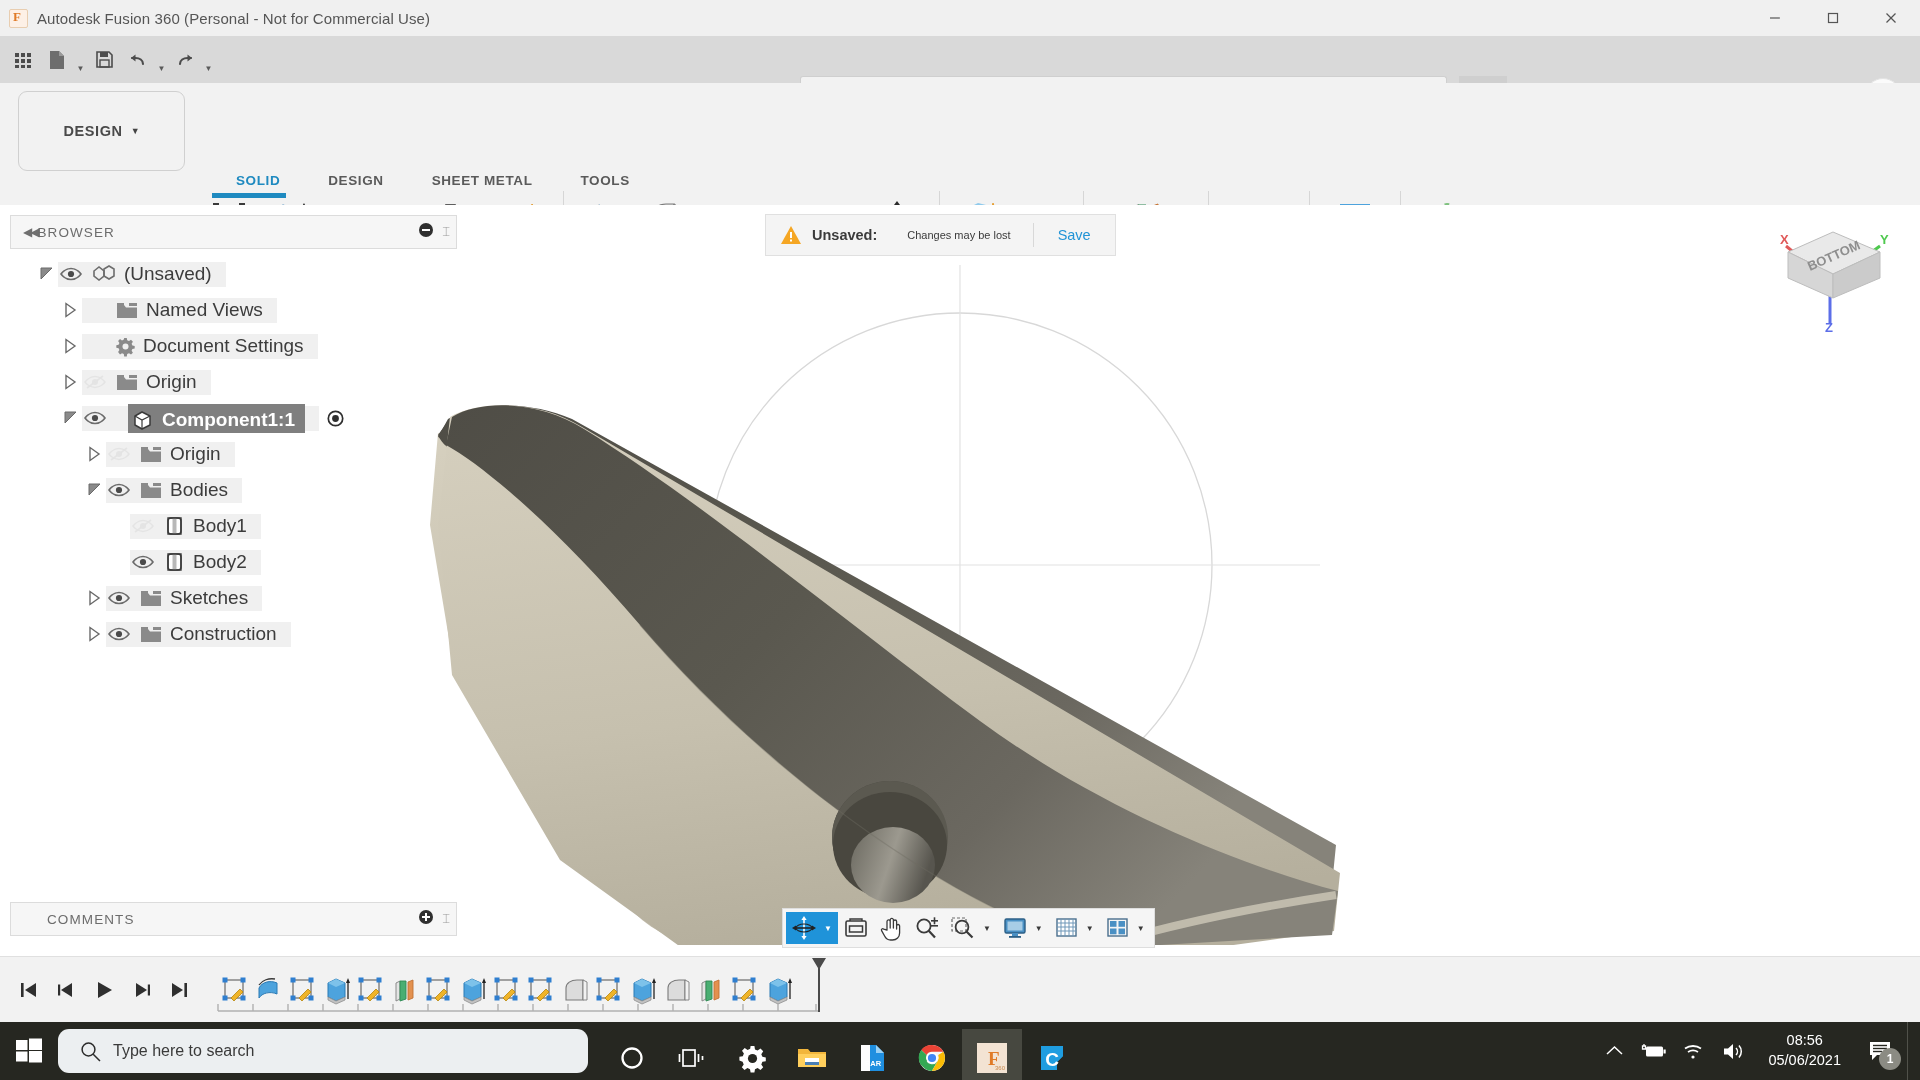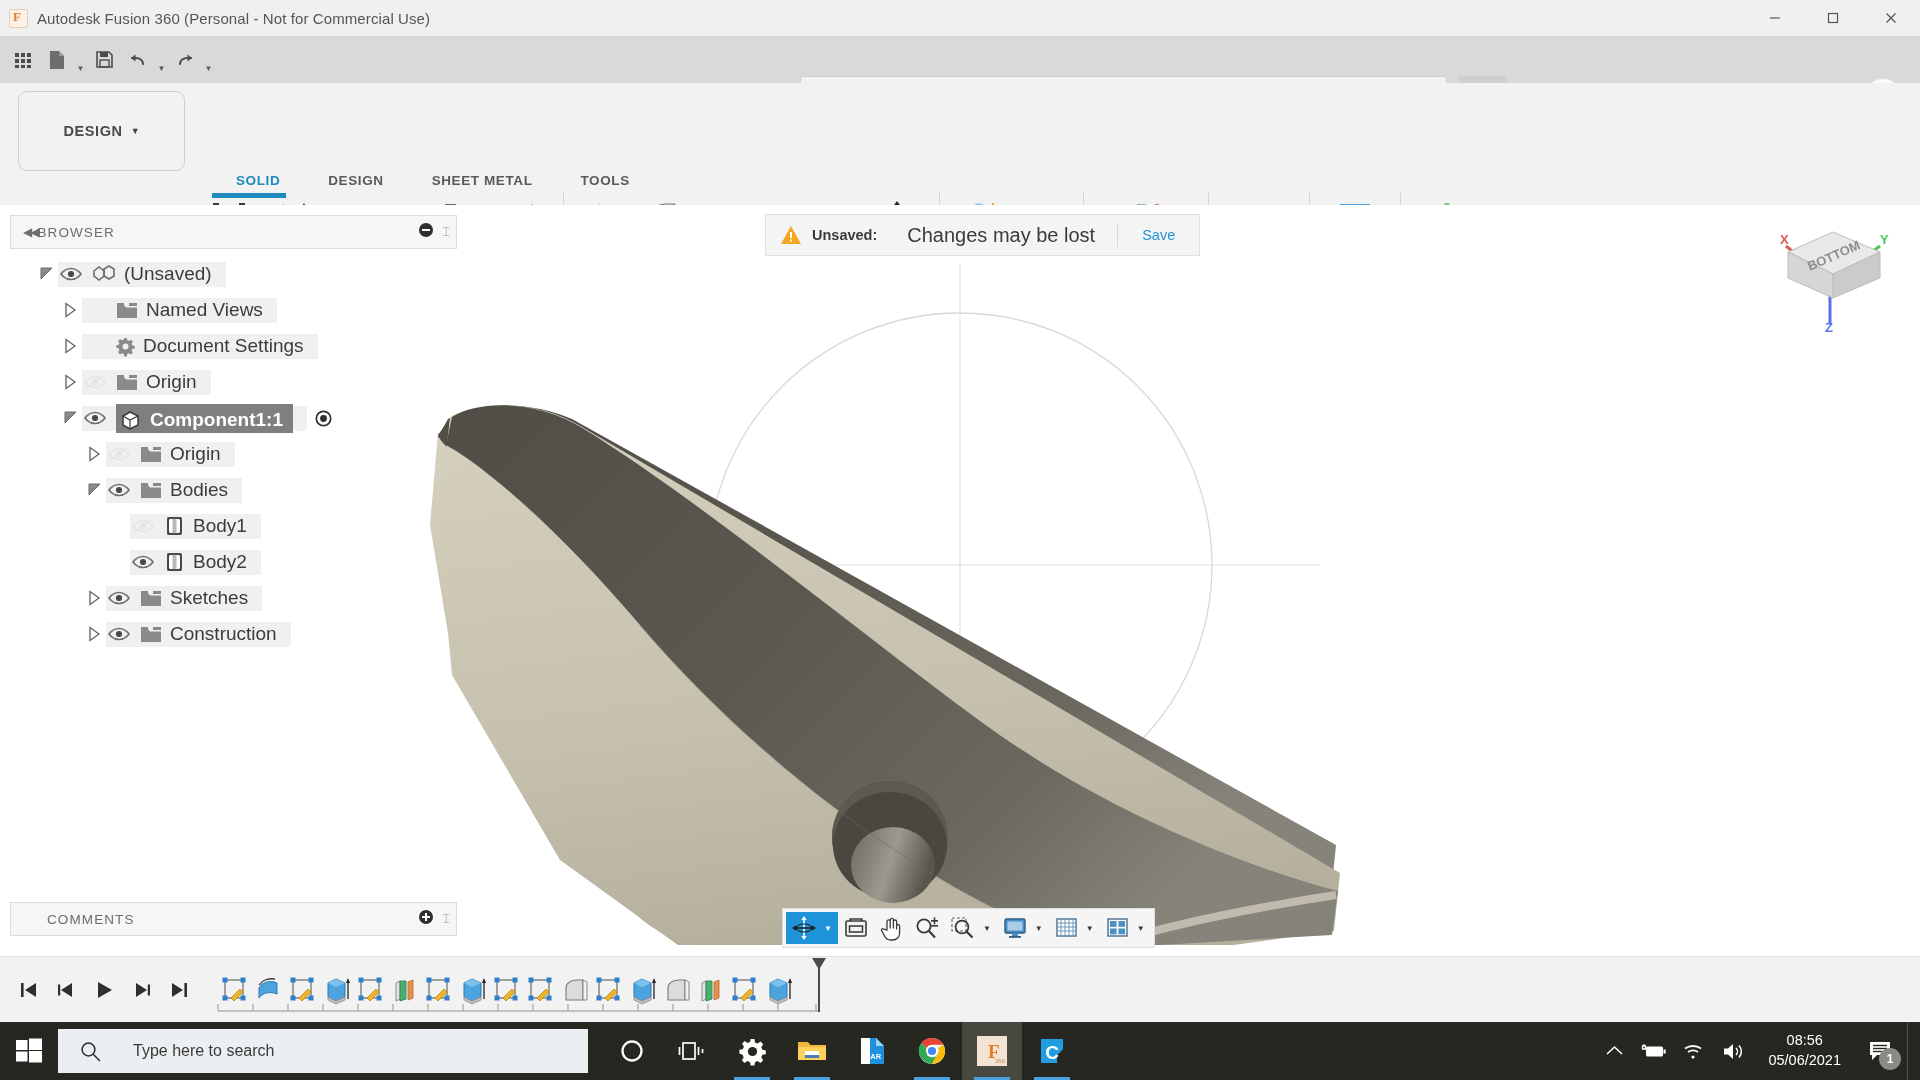--- a/index.html
+++ b/index.html
@@ -99,41 +99,41 @@
 
   .tree{position:absolute;left:10px;top:256px;width:445px;}
   .trow{display:flex;align-items:center;height:36px;position:relative;}
   .tw{display:inline-flex;align-items:center;justify-content:center;flex:none;}
   .arrow{width:22px;height:22px;display:flex;align-items:center;justify-content:center;}
   .tlabelwrap{background:#f0f0f0;display:inline-flex;align-items:center;height:25px;
      padding-right:14px;gap:8px;}
   .tlabel{font-size:19px;color:#3c3c3c;white-space:nowrap;}
   .trow.selected .tlabelwrap{background:#f0f0f0;}
   .selbox{background:#7f7f7f;display:inline-flex;align-items:center;height:25px;gap:8px;
-     padding:4px 10px 0 4px;}
+     padding:4px 10px 0 4px;margin-left:12px;}
   .selbox .tlabel{color:#fff;font-weight:bold;}
   .eye{width:26px;height:22px;display:flex;align-items:center;justify-content:center;}
   .eye.off{opacity:.35;}
 
   .comments-bar{position:absolute;left:10px;top:902px;width:445px;height:32px;
      background:#f6f6f6;border:1px solid #dcdcdc;display:flex;align-items:center;}
   .comments-bar .ctitle{margin-left:36px;font-size:13.5px;color:#6c6c6c;letter-spacing:1.1px;}
   .comments-bar .cplus{margin-left:auto;margin-right:8px;color:#2b2b2b;}
   .comments-bar .cgrip{margin-right:6px;color:#9a9a9a;font-size:13px;}
 
   
   .canvas{position:absolute;left:0px;top:205px;width:1920px;height:740px;
      background:#ffffff;overflow:hidden;}
 
   
   .unsaved{position:absolute;left:765px;top:214px;height:40px;background:#f4f4f4;
      border:1px solid #e0e0e0;display:flex;align-items:center;z-index:30;}
   .unsaved .warn{margin:0 10px 0 14px;}
   .unsaved .u1{font-size:14.5px;font-weight:bold;color:#3b3b3b;}
-  .unsaved .u2{font-size:20px;color:#3b3b3b;margin-left:30px;margin-right:22px;}
+  .unsaved .u2{font-size:11px;color:#3b3b3b;margin-left:30px;margin-right:22px;}
   .unsaved .usep{width:1px;height:24px;background:#d8d8d8;}
   .unsaved .usave{font-size:14.5px;color:#2294d6;padding:0 24px;}
 
   
   .viewcube{position:absolute;right:22px;top:222px;width:130px;height:112px;z-index:20;}
 
   
   .navbar{position:absolute;left:782px;top:908px;height:38px;background:#f5f5f5;
      border:1px solid #dedede;display:flex;align-items:center;z-index:30;padding:0 3px;}
   .navitem{height:32px;display:flex;align-items:center;justify-content:center;padding:0 6px;}
@@ -148,24 +148,24 @@
   .tl-pbtn{width:28px;height:34px;display:flex;align-items:center;justify-content:center;color:#2f2f2f;}
   .tl-items{display:flex;align-items:center;margin-left:24px;position:relative;height:56px;}
   .tl-item{width:34px;height:40px;display:flex;align-items:center;justify-content:center;position:relative;}
   .tl-rule{position:absolute;left:218px;top:1004px;width:600px;height:10px;}
   .tl-marker{position:absolute;left:808px;top:956px;width:22px;height:56px;}
 
   
   .taskbar{position:absolute;left:0;top:1022px;width:1920px;height:58px;background:#262721;
      display:flex;align-items:center;}
   .start{width:58px;height:58px;display:flex;align-items:center;justify-content:center;}
-  .searchbox{width:508px;height:44px;background:#eceff1;display:flex;align-items:center;gap:32px;
-     padding-left:22px;}
+  .searchbox{width:508px;height:44px;background:#eceff1;display:flex;align-items:center;gap:12px;
+     padding-left:22px;border-radius:11px;}
   .searchbox .sph{font-size:16px;color:#3a3a3a;}
-  .tbicons{display:flex;align-items:center;margin-left:14px;height:44px;}
+  .tbicons{display:flex;margin-left:14px;height:44px;}
   .tbicon{width:60px;height:58px;display:flex;align-items:center;justify-content:center;position:relative;}
   .tbicon.running::after{content:"";position:absolute;bottom:0;left:12px;width:36px;height:3px;background:#4aa3df;}
   .tbicon.active{background:#474840;}
   .tray{margin-left:auto;display:flex;align-items:center;height:58px;padding-right:4px;}
   .trayicon{width:40px;height:58px;display:flex;align-items:center;justify-content:center;color:#fff;}
   .clock{display:flex;flex-direction:column;align-items:center;justify-content:center;
      height:58px;padding:0 14px;color:#fff;font-size:14.5px;line-height:1.35;}
   .action-center{width:52px;height:58px;display:flex;align-items:center;justify-content:center;position:relative;}
   .ac-badge{position:absolute;right:6px;bottom:10px;width:22px;height:22px;border-radius:50%;
      background:#8b8b83;color:#fff;font-size:12px;display:flex;align-items:center;justify-content:center;

